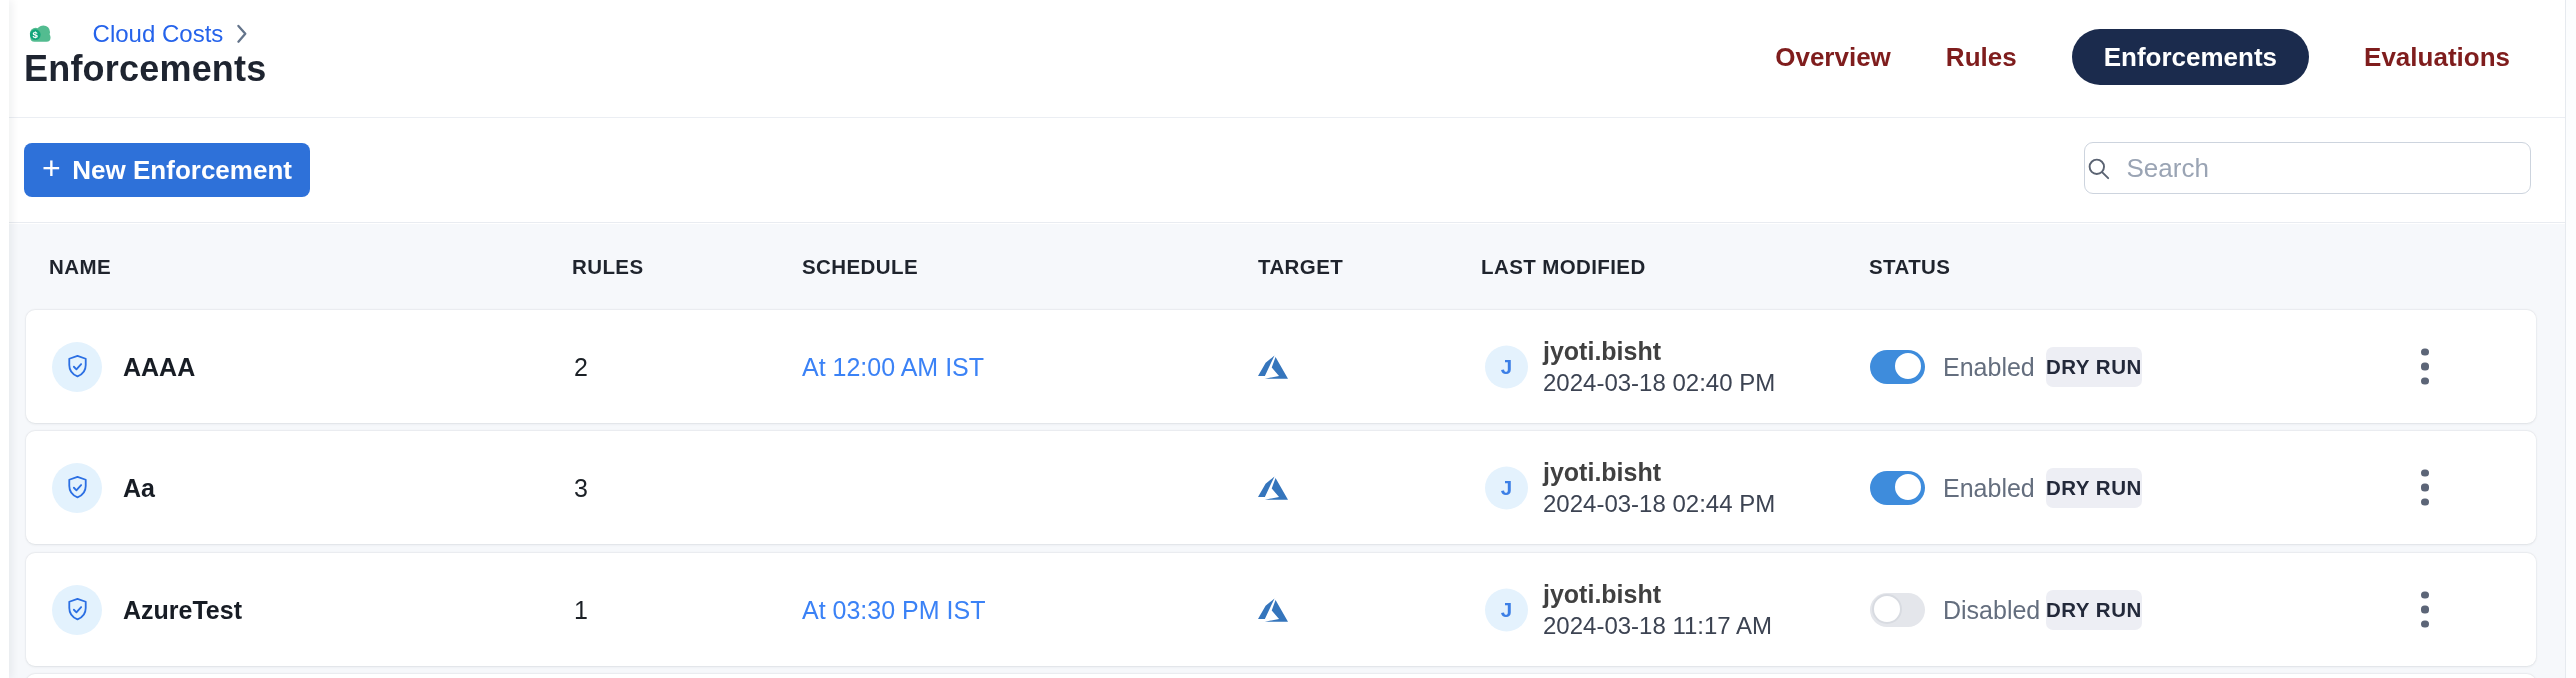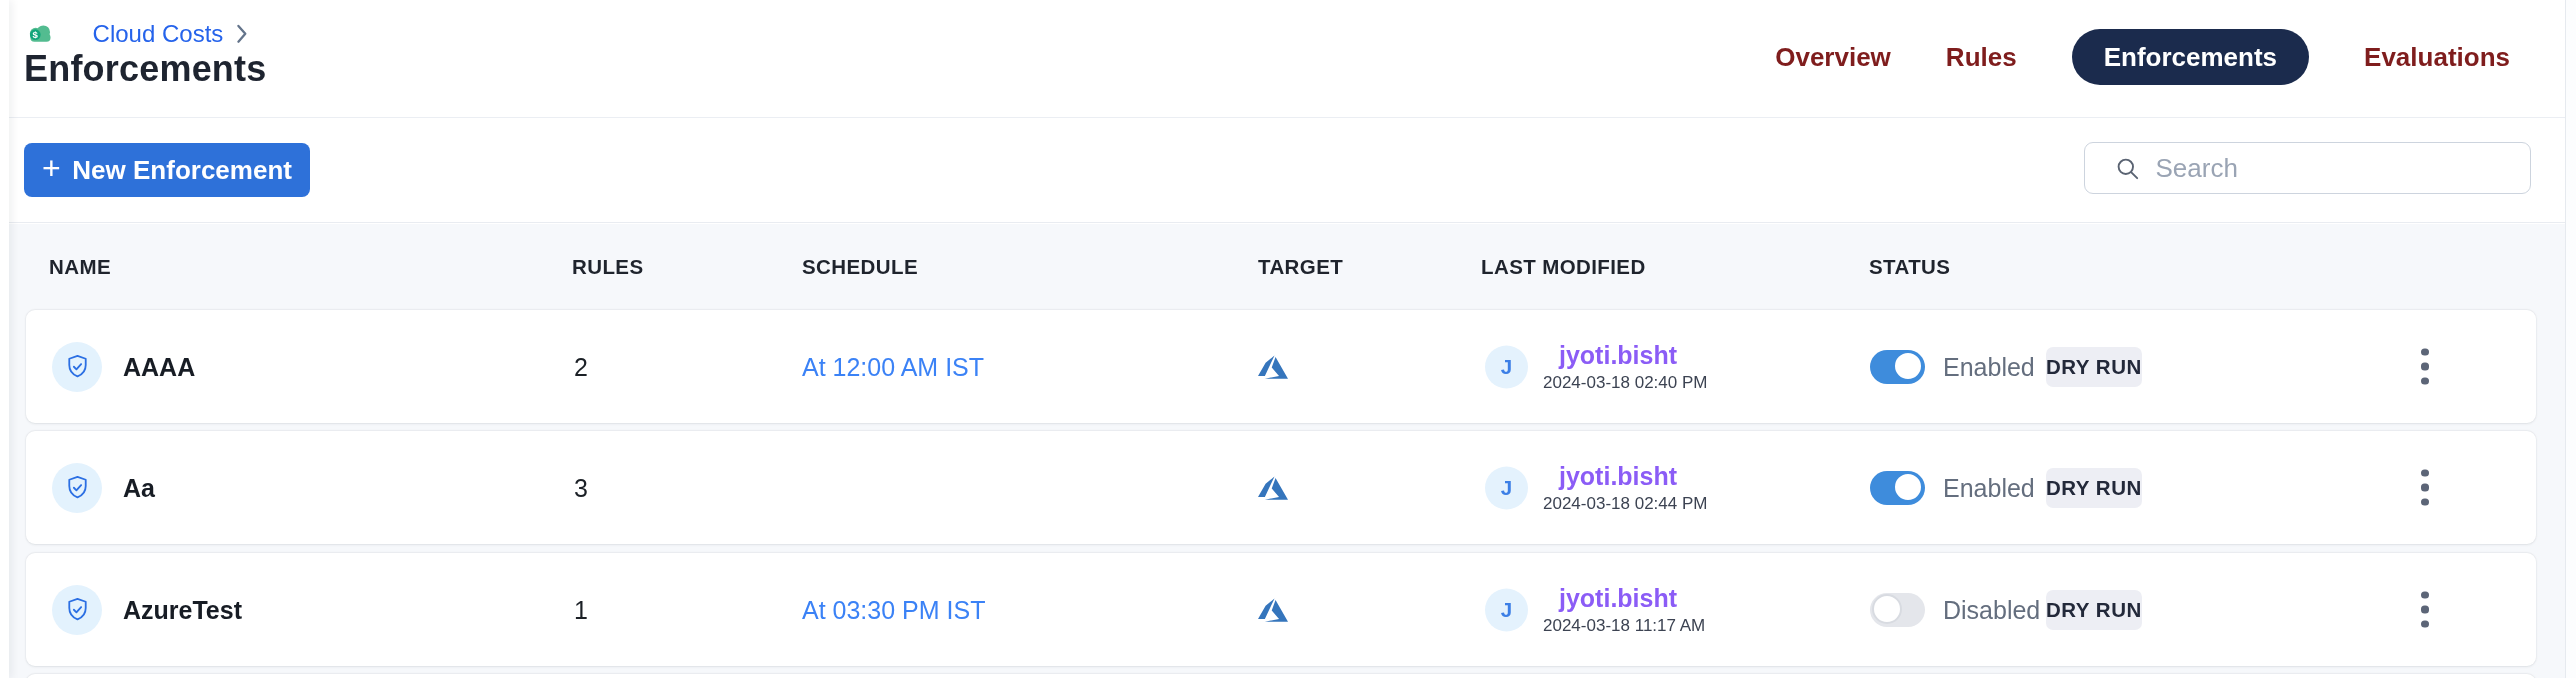--- a/index.html
+++ b/index.html
@@ -35,21 +35,21 @@
   .sec-toolbar { position:absolute; left:0; top:120px; width:100%; height:103px;
     background:#fff; border-bottom:1.8px solid #E9ECF1; }
   .btn-new { position:absolute; left:24px; top:23px; width:286px; height:54px;
     background:#2E71D9; border:none; border-radius:8px; color:#fff;
     font-size:26px; font-weight:700; display:flex; align-items:center;
     justify-content:center; gap:11.6px; cursor:pointer;
     font-family:"Liberation Sans","DejaVu Sans",sans-serif; }
   .btn-plus { font-size:32px; font-weight:400; line-height:1; margin-top:-3.6px; }
   .search-box { position:absolute; top:22px; right:45px; width:447px; height:52px;
     border:1.8px solid #CDD4DE; border-radius:9px; background:#fff;
-    display:flex; align-items:center; padding:0 29px; gap:12.5px; }
+    display:flex; align-items:center; padding:0 0; gap:12.5px; }
   .search-input { border:none; outline:none; font-size:26px; color:#333; flex:1;
     min-width:0; background:transparent;
     font-family:"Liberation Sans","DejaVu Sans",sans-serif; }
   .search-input::placeholder { color:#9AA4B4; }
 
   
   .sec-table { position:absolute; left:0; top:224px; width:100%; height:455px;
     background:#F6F8FB; }
   .col-head { position:absolute; top:31px; font-size:20.5px; font-weight:700;
     color:#1F242D; letter-spacing:0.4px; white-space:nowrap; }
@@ -63,22 +63,22 @@
     background:#E3F2FD; display:flex; align-items:center; justify-content:center; }
   .cell-name  { left:97px;  font-size:25px; font-weight:600; color:#171C24; }
   .cell-rules { left:548px;  font-size:25px; color:#1B2026; }
   .cell-sched { left:776px;  font-size:25px; color:#3b82f6; }
   .cell-target{ left:1232px; width:30px; height:30px; }
 
   .avatar { left:1459px; width:43px; height:43px; border-radius:50%;
     background:#E4F2FD; color:#3C7FE6; font-size:20.5px; font-weight:700;
     display:flex; align-items:center; justify-content:center; }
   .mod-stack { left:1517px; display:flex; flex-direction:column; gap:4.5px; }
-  .mod-name { font-size:25px; font-weight:700; color:#8b5cf6; line-height:1.1;margin-left:16px; }
-  .mod-time { font-size:17px; color:#3C4352; line-height:1.1; }
+  .mod-name { font-size:25px; font-weight:700; color:#404040; line-height:1.1; }
+  .mod-time { font-size:24px; color:#3C4352; line-height:1.1; }
 
   .toggle { left:1844px; width:55px; height:34px; border-radius:17px; cursor:pointer; }
   .toggle .knob { position:absolute; top:1.8px; width:30px; height:30px;
     border-radius:50%; background:#fff; }
   .toggle.on  { background:#3E8CDC; }
   .toggle.on .knob  { right:1.8px; border:2.7px solid #3E8CDC; }
   .toggle.off { background:#E4E6EB; }
   .toggle.off .knob { left:1.8px;  border:2.7px solid #D8DBE1; }
 
   .status-label { left:1917px; font-size:25px; color:#646E7E; }

